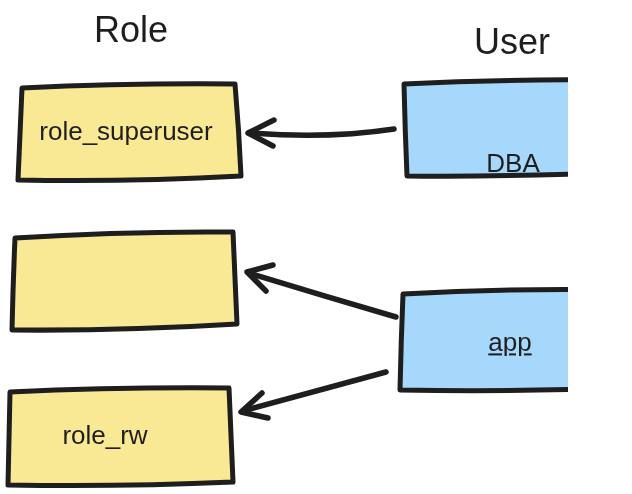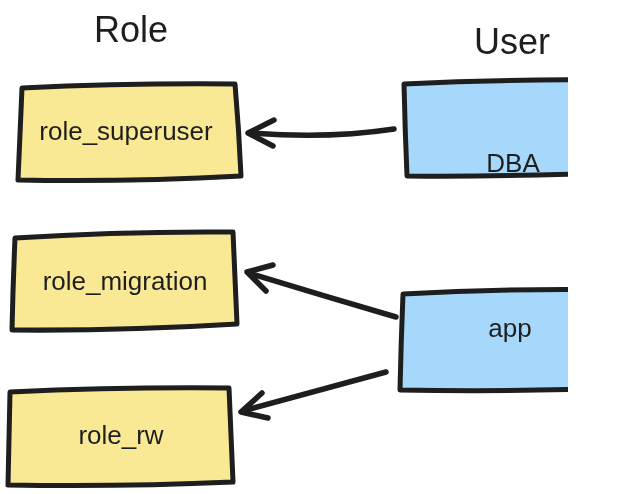--- a/index.html
+++ b/index.html
@@ -82,18 +82,17 @@
     <g>
       <path class="arrow" d="M386 372 Q315 391 246 410"></path>
       <path class="arrow" d="M262 393 L241 412 L268 418"></path>
     </g>
   </svg>
 
   <div class="label heading" style="left:131px; top:30px;">Role</div>
   <div class="label heading" style="left:512px; top:30px;margin-top:12px;">User</div>
 
   <div class="label node-label" style="left:126px; top:132px;">role_superuser</div>
-  <div class="label node-label" style="left:125px; top:282px;">role_migration</div>
-  <div class="label node-label" style="left:121px; top:436px;">role_rw</div>
+  <div class="label node-label" style="left:105px; top:436px;">role_rw</div>
   <div class="label node-label" style="left:513px; top:128px;margin-top:36px;">DBA</div>
-  <div class="label node-label" style="left:510px; top:329px;">app</div>
+  <div class="label node-label" style="left:510px; top:343px;text-decoration:underline;">app</div>
 
 </div>
 
 </body></html>

